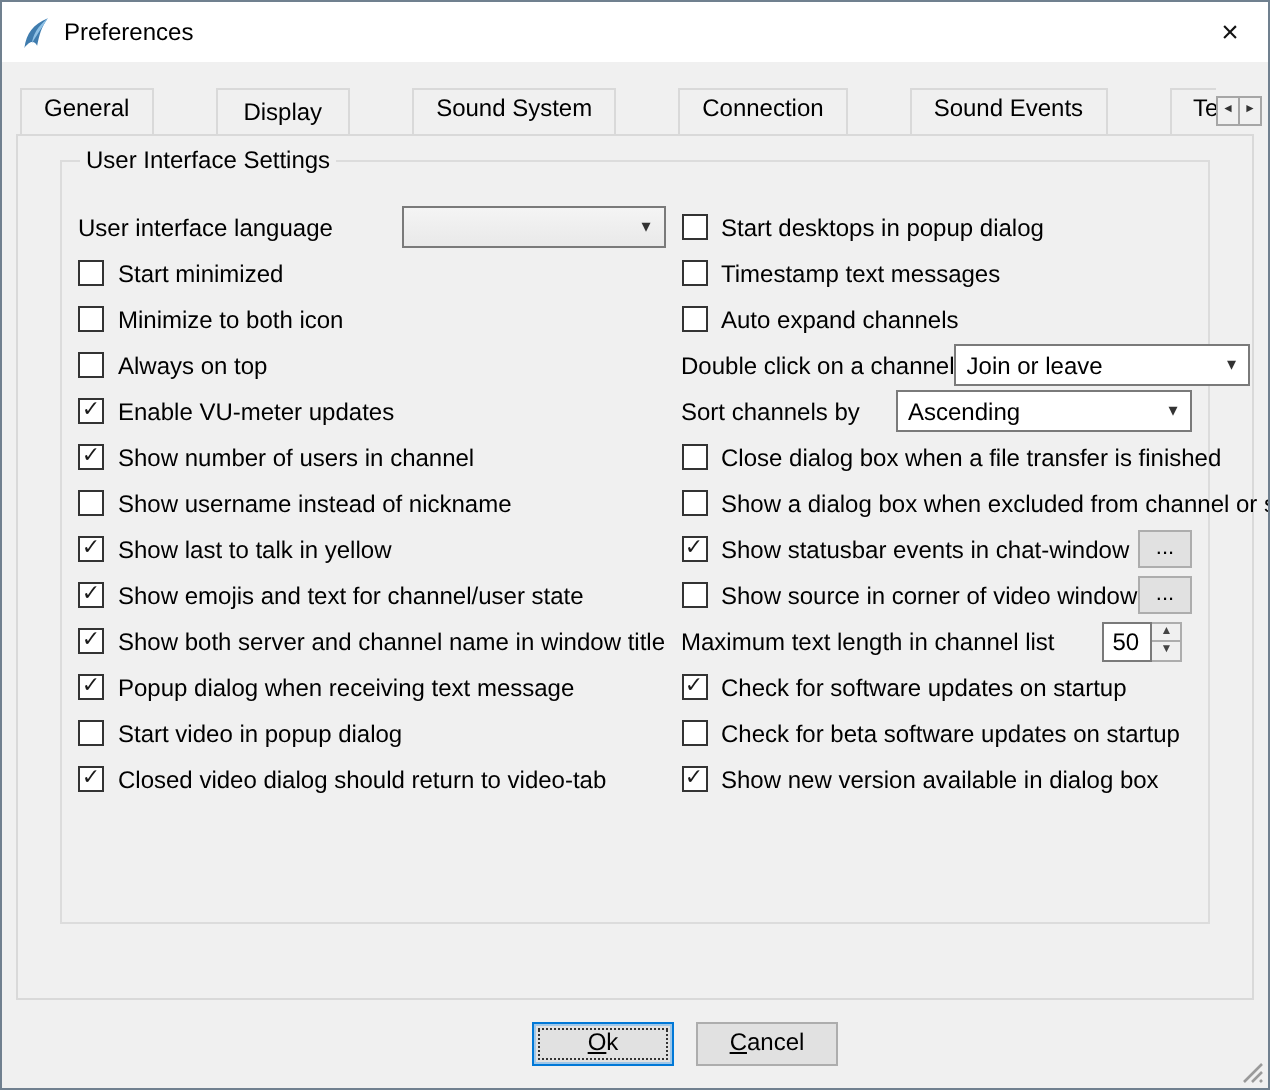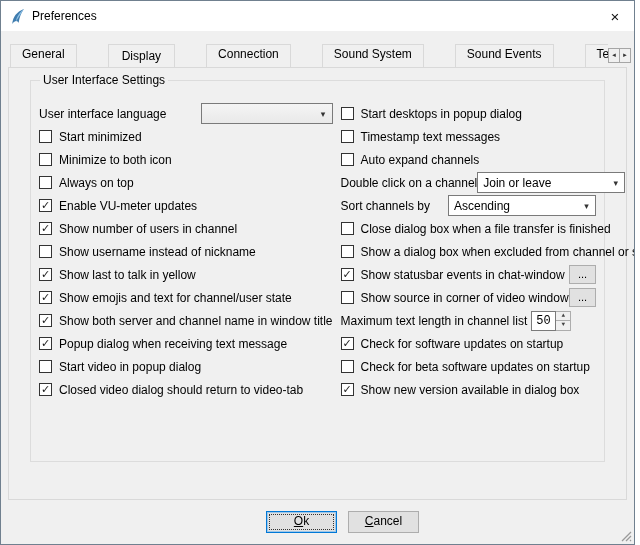--- a/index.html
+++ b/index.html
@@ -23,21 +23,21 @@
   .col-right{flex:1;display:flex;flex-direction:column;margin-left:8px;min-width:0;}
   .row{height:23px;display:flex;align-items:center;}
   .checkbox{width:13px;height:13px;border:1px solid #333;background:#fff;margin-right:7px;flex:0 0 auto;display:flex;align-items:center;justify-content:center;font-size:11px;line-height:1;color:#1a1a1a;}
   .cb-label,.field-label{white-space:nowrap;}
   .combo{height:21px;border:1px solid #7a7a7a;background:#fff;display:flex;align-items:center;padding-left:5px;flex:0 0 auto;}
   .combo.gray{background:linear-gradient(#f4f4f4,#e9e9e9);}
   .combo .arrow{margin-left:auto;width:17px;text-align:center;color:#333;font-size:9px;}
   .lang-combo{width:132px;margin-left:auto;}
   .right-combo{width:148px;margin-left:auto;}
   .dots-btn{margin-left:auto;width:27px;height:19px;border:1px solid #adadad;background:#e1e1e1;font-size:11px;line-height:16px;text-align:center;flex:0 0 auto;}
-  .spin{display:flex;margin-left:4px;height:20px;flex:0 0 auto;font-family:Liberation Mono, monospace;}
+  .spin{display:flex;margin-left:24px;height:20px;flex:0 0 auto;}
   .spin-value{width:25px;border:1px solid #7a7a7a;background:#fff;padding:2px 0 0 4px;}
   .spin-arrows{display:flex;flex-direction:column;border:1px solid #adadad;border-left:none;width:15px;background:#f0f0f0;}
   .spin-btn{flex:1;font-size:6px;line-height:8px;text-align:center;color:#444;}
   .spin-btn + .spin-btn{border-top:1px solid #adadad;}
   .footer{flex:0 0 auto;height:44px;display:flex;justify-content:center;align-items:center;gap:11px;padding-left:50px;}
   .btn{width:71px;height:22px;background:#e1e1e1;border:1px solid #adadad;font-size:12px;text-align:center;line-height:19px;}
   .btn::first-letter{text-decoration:underline;}
   .btn-ok{border:1px solid #0078d7;box-shadow:inset 0 0 0 1px #9fc7e8;outline:1px dotted #333;outline-offset:-4px;}
   .resize-grip{position:absolute;right:2px;bottom:2px;}
 </style>
@@ -52,22 +52,22 @@
       <path d="M14 1 C9 5, 7 9, 6.5 13 C8 10, 11 6, 14 1 Z" fill="#8fc1e5"></path>
     </svg>
     <span class="title-text">Preferences</span>
     <span class="close-btn">×</span>
   </div>
 
   <div class="tabbar">
     <div class="tabstrip">
         <div class="tab">General</div>
         <div class="tab active">Display</div>
+        <div class="tab">Sound System</div>
         <div class="tab">Connection</div>
-        <div class="tab">Sound System</div>
         <div class="tab">Sound Events</div>
         <div class="tab">Text To Speech</div>
         <div class="tab">Shortcuts</div>
         <div class="tab">Video</div>
       </div>
     <div class="tab-scrollers">
       <span class="tab-scroll-btn">◄</span>
       <span class="tab-scroll-btn">►</span>
     </div>
   </div>

